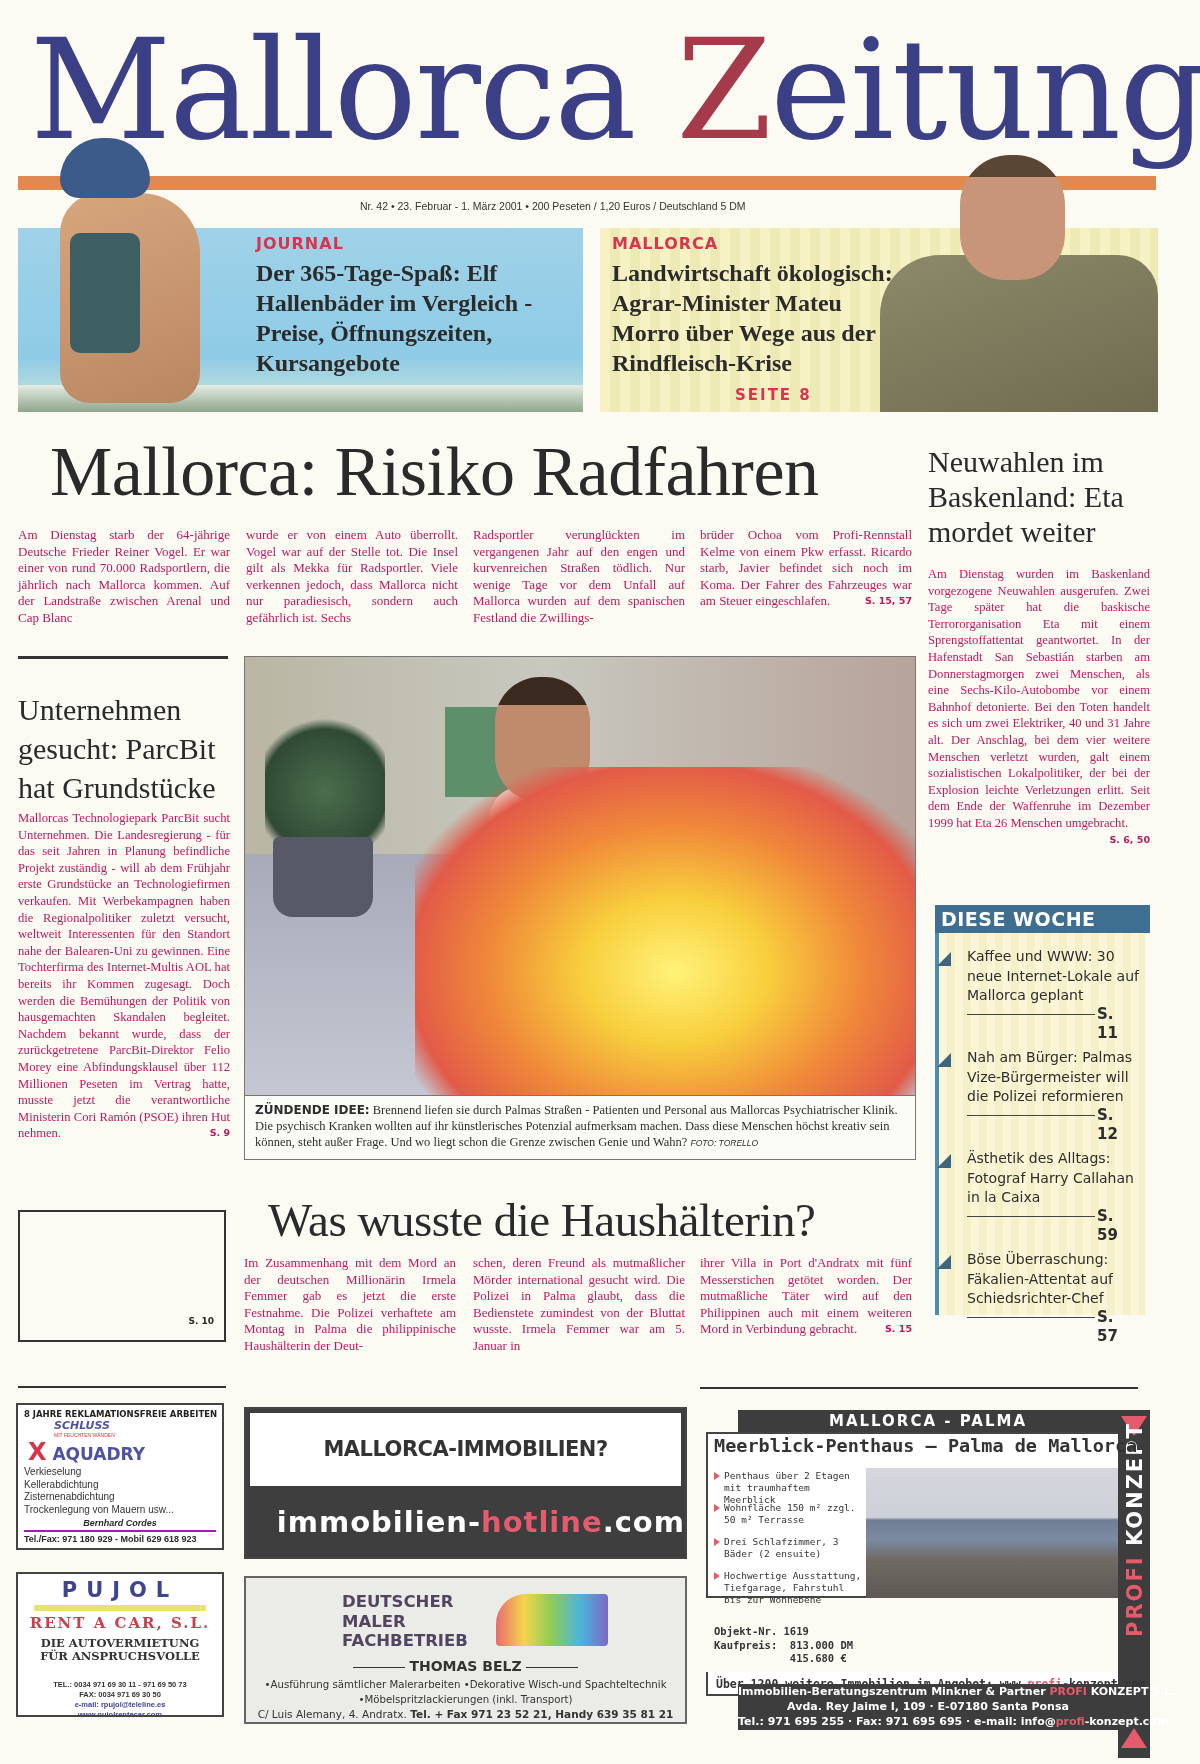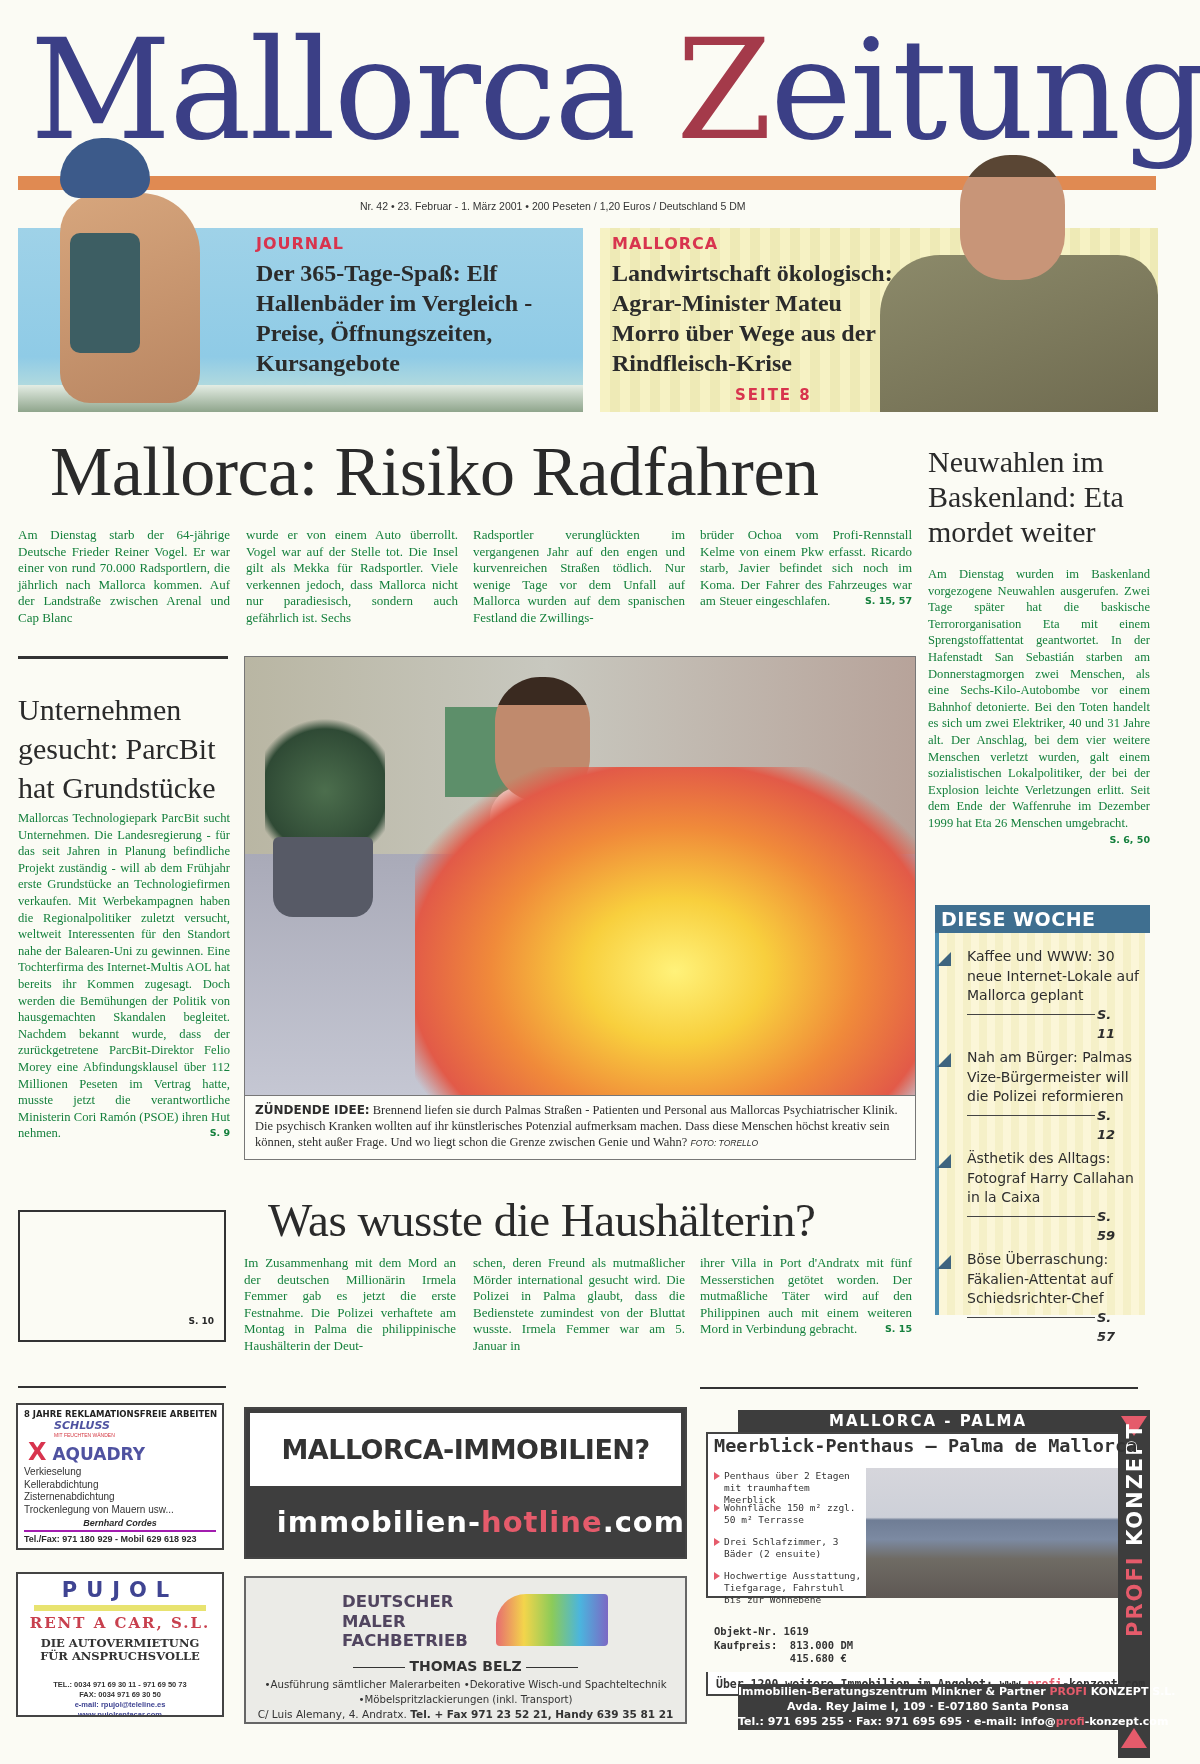--- a/index.html
+++ b/index.html
@@ -31,21 +31,21 @@
   .man-head { position: absolute; left: 960px; top: 155px; width: 105px; height: 125px; border-radius: 50px 50px 45px 45px; background: linear-gradient(180deg, #5a4634 0 18%, #c89578 18%); }
   .man-body { position: absolute; left: 880px; top: 255px; width: 278px; height: 157px; border-radius: 60px 40px 0 0; background: linear-gradient(160deg, #8c8a6a, #6f6b50); }
 
   
   .hl { position: absolute; font-family: "Liberation Serif", serif; color: #2a2a2a; white-space: nowrap; }
   #main-headline { left: 50px; top: 432px; font-size: 70px; letter-spacing: -0.5px; }
   #side-headline { left: 928px; top: 444px; font-size: 30px; line-height: 35px; white-space: normal; width: 225px; }
   #left-headline { left: 18px; top: 690px; font-size: 30px; line-height: 39px; white-space: normal; width: 220px; }
   #bottom-headline { left: 268px; top: 1193px; font-size: 47px; letter-spacing: -0.5px; }
 
-  .body-text { position: absolute; font-family: "Liberation Serif", serif; font-size: 13px; line-height: 16.6px; color: #15803d; text-align: justify; }
+  .body-text { position: absolute; font-family: "Liberation Serif", serif; font-size: 13px; line-height: 16.6px; color: #be185d; text-align: justify; }
   .pageref { font-family: "DejaVu Sans", sans-serif; font-weight: bold; font-size: 9.5px; float: right; }
 
   .rule { position: absolute; background: #333; }
 
   
   #main-photo { left: 244px; top: 656px; width: 672px; height: 440px; background: linear-gradient(90deg, #b9b6a3 0%, #c8c8bf 45%, #b7a39a 100%); border: 1px solid #777; overflow: hidden; }
   .pavement { position: absolute; left: 0; bottom: 0; width: 100%; height: 55%; background: linear-gradient(180deg, #a9aab8, #c5c7d3); }
   .planter { position: absolute; left: 28px; top: 180px; width: 100px; height: 80px; background: #575a66; border-radius: 6px 6px 20px 20px; }
   .plant { position: absolute; left: 20px; top: 50px; width: 120px; height: 140px; background: radial-gradient(circle at 50% 60%, #4c6e4d, #2f4a35 60%, transparent 70%); }
   .bins { position: absolute; left: 200px; top: 50px; width: 140px; height: 90px; background: #5d8f6a; }
@@ -57,21 +57,21 @@
   #caption-box .kicker { font-family: "DejaVu Sans", sans-serif; font-weight: bold; font-size: 12px; }
   #caption-box .credit { font-family: "Liberation Sans", sans-serif; font-style: italic; font-size: 8.5px; }
 
   
   #woche-box { left: 935px; top: 905px; width: 210px; height: 410px; background: repeating-linear-gradient(90deg, #fbf6d8 0 8px, #f5f0c8 8px 16px); border-left: 4px solid #4a8db1; }
   #woche-header { left: 935px; top: 905px; width: 215px; height: 28px; background: #3f6f90; color: #fff; font-family: "DejaVu Sans", sans-serif; font-weight: bold; font-size: 19px; line-height: 28px; padding-left: 6px; letter-spacing: 0.5px; }
   .woche-item { position: absolute; left: 955px; width: 195px; font-family: "DejaVu Sans", sans-serif; font-size: 14px; line-height: 19.5px; color: #2d2d2d; }
   .woche-item .tri { position: absolute; left: -18px; top: 5px; width: 0; height: 0; border-left: 14px solid transparent; border-bottom: 14px solid #3e647f; }
   .woche-item .text { display: block; padding-left: 12px; }
   .woche-item .ref { display: block; margin-left: 12px; margin-top: 8px; border-bottom: 1px solid #444; width: 128px; height: 1px; position: relative; }
-  .woche-item .ref span { position: absolute; left: 130px; top: -9px; font-weight: bold; font-size: 13px; font-style: italic; }
+  .woche-item .ref span { position: absolute; left: 130px; top: -9px; font-weight: bold; font-size: 15px; }
 
   
   #notruf-box { left: 18px; top: 1210px; width: 208px; height: 132px; border: 2px solid #333; padding: 10px 10px; }
   #notruf-title { font-family: "Liberation Serif", serif; font-size: 28px; line-height: 37px; color: #2a2a2a; }
   #notruf-ref { position: absolute; right: 10px; bottom: 14px; font-family: "DejaVu Sans", sans-serif; font-weight: bold; font-size: 9px; }
 
   
   .ad { position: absolute; border: 2px solid #444; overflow: hidden; }
   #ad-aquadry { left: 16px; top: 1403px; width: 208px; height: 147px; background: #fff; padding: 4px 6px; font-family: "Liberation Sans", sans-serif; }
   #ad-aquadry .top { font-family: "DejaVu Sans", sans-serif; font-weight: bold; font-size: 8.5px; color: #222; white-space: nowrap; }
@@ -85,21 +85,21 @@
 
   #ad-pujol { left: 16px; top: 1572px; width: 208px; height: 145px; background: #fff; text-align: center; }
   #ad-pujol .name { font-family: "DejaVu Sans", sans-serif; font-weight: bold; font-size: 21px; letter-spacing: 9px; color: #3f4492; margin-top: 4px; }
   #ad-pujol .bar { width: 172px; height: 6px; background: #e8e370; margin: 3px auto; }
   #ad-pujol .rent { font-family: "DejaVu Serif", serif; font-weight: bold; font-size: 15px; letter-spacing: 2px; color: #c8404e; }
   #ad-pujol .slogan { font-family: "DejaVu Serif", serif; font-weight: bold; font-size: 11.5px; line-height: 13px; color: #333; margin-top: 5px; }
   #ad-pujol .contact { font-family: Liberation Sans, sans-serif; font-weight: bold; font-size: 7.5px; line-height: 10px; color: #333; margin-top: 17px; }
   #ad-pujol .contact .blue { color: #3f4492; }
 
   #ad-immo { left: 244px; top: 1407px; width: 443px; height: 152px; background: #3e3e3e; }
-  #ad-immo .top { background: #fff; height: 73px; margin: 4px; font-family: "DejaVu Sans", sans-serif; font-weight: bold; font-size: 27px; line-height: 73px; color: #333; text-align: center; letter-spacing: -0.5px; white-space: nowrap; }
+  #ad-immo .top { background: #fff; height: 73px; margin: 4px; font-family: "DejaVu Sans", sans-serif; font-weight: bold; font-size: 21px; line-height: 73px; color: #333; text-align: center; letter-spacing: -0.5px; white-space: nowrap; }
   #ad-immo .url { font-family: "DejaVu Sans", sans-serif; font-weight: bold; font-size: 29px; line-height: 65px; color: #fff; text-align: right; letter-spacing: 1px; white-space: nowrap; }
   #ad-immo .url .hot { color: #e55b6b; }
 
   #ad-maler { left: 244px; top: 1576px; width: 443px; height: 148px; background: #ebebe7; border-color: #666; }
   #ad-maler .brand { position: absolute; left: 96px; top: 14px; font-family: "DejaVu Sans", sans-serif; font-weight: bold; font-size: 16.5px; line-height: 19.5px; color: #51455f; }
   #ad-maler .rainbow { position: absolute; left: 250px; top: 16px; width: 112px; height: 52px; background: linear-gradient(90deg, #e76c70, #f3d54b, #8ccb59, #4bb5de, #7c68c4); border-radius: 30px 4px 4px 4px; }
   #ad-maler .owner { position: absolute; left: 0; width: 100%; top: 80px; text-align: center; font-family: "DejaVu Sans", sans-serif; font-weight: bold; font-size: 14px; color: #333; }
   #ad-maler .owner::before, #ad-maler .owner::after { content: ""; display: inline-block; width: 52px; border-top: 1.5px solid #333; vertical-align: middle; margin: 0 4px; }
   #ad-maler .svc { position: absolute; left: 0; width: 100%; top: 99px; text-align: center; font-family: "DejaVu Sans", sans-serif; font-size: 10.2px; line-height: 15px; color: #333; white-space: nowrap; }
   #ad-maler .addr { position: absolute; left: 0; width: 100%; top: 130px; text-align: center; font-family: "DejaVu Sans", sans-serif; font-size: 10.5px; color: #333; white-space: nowrap; }

